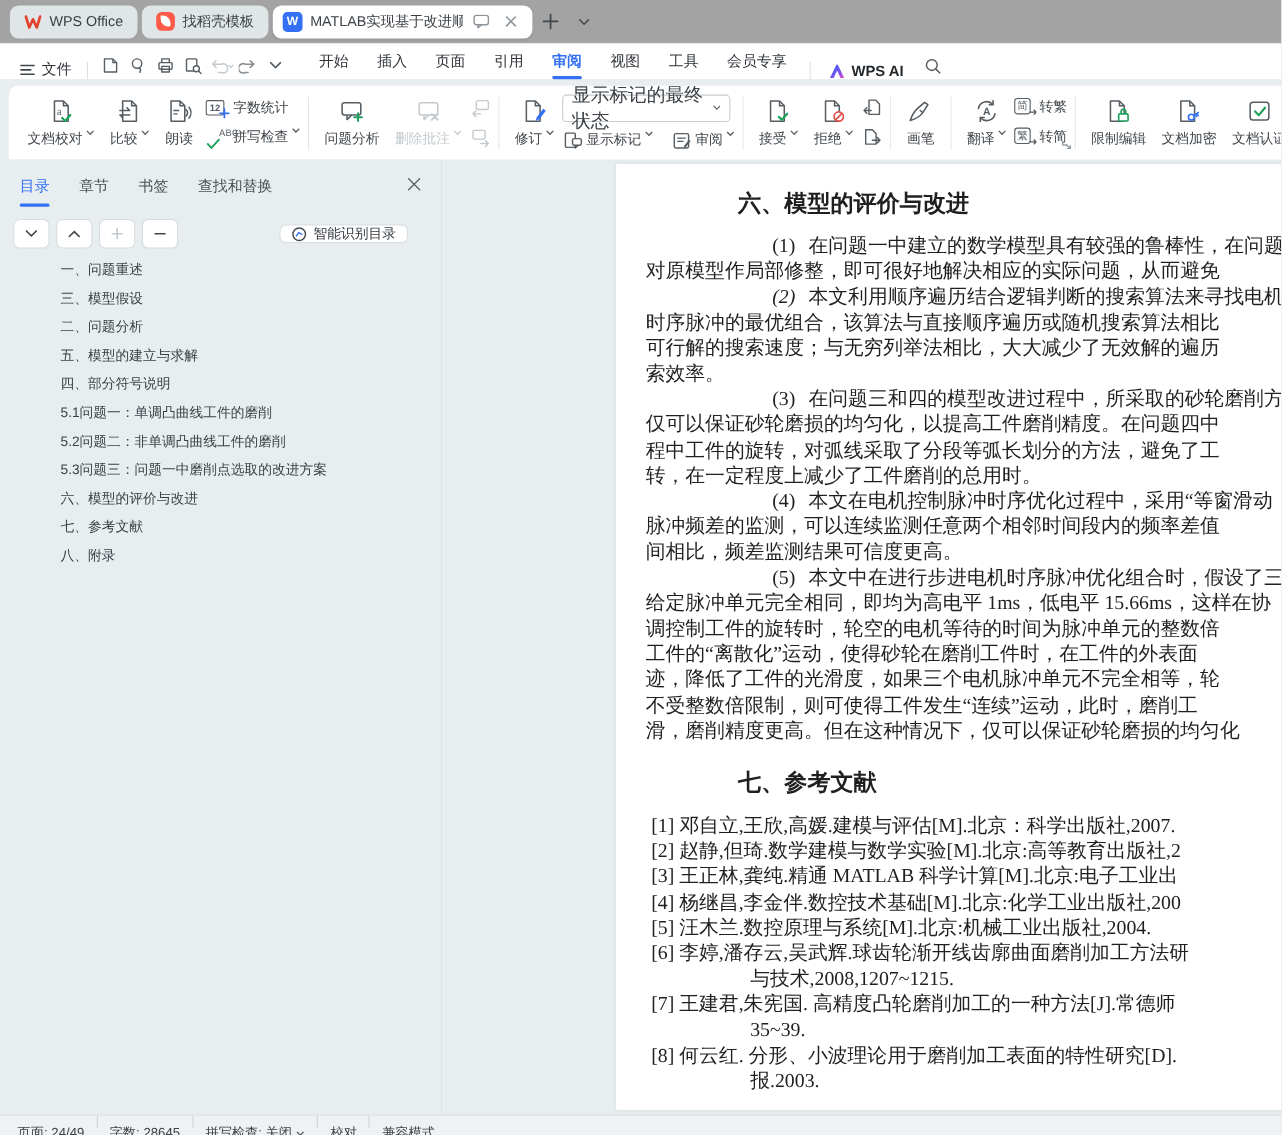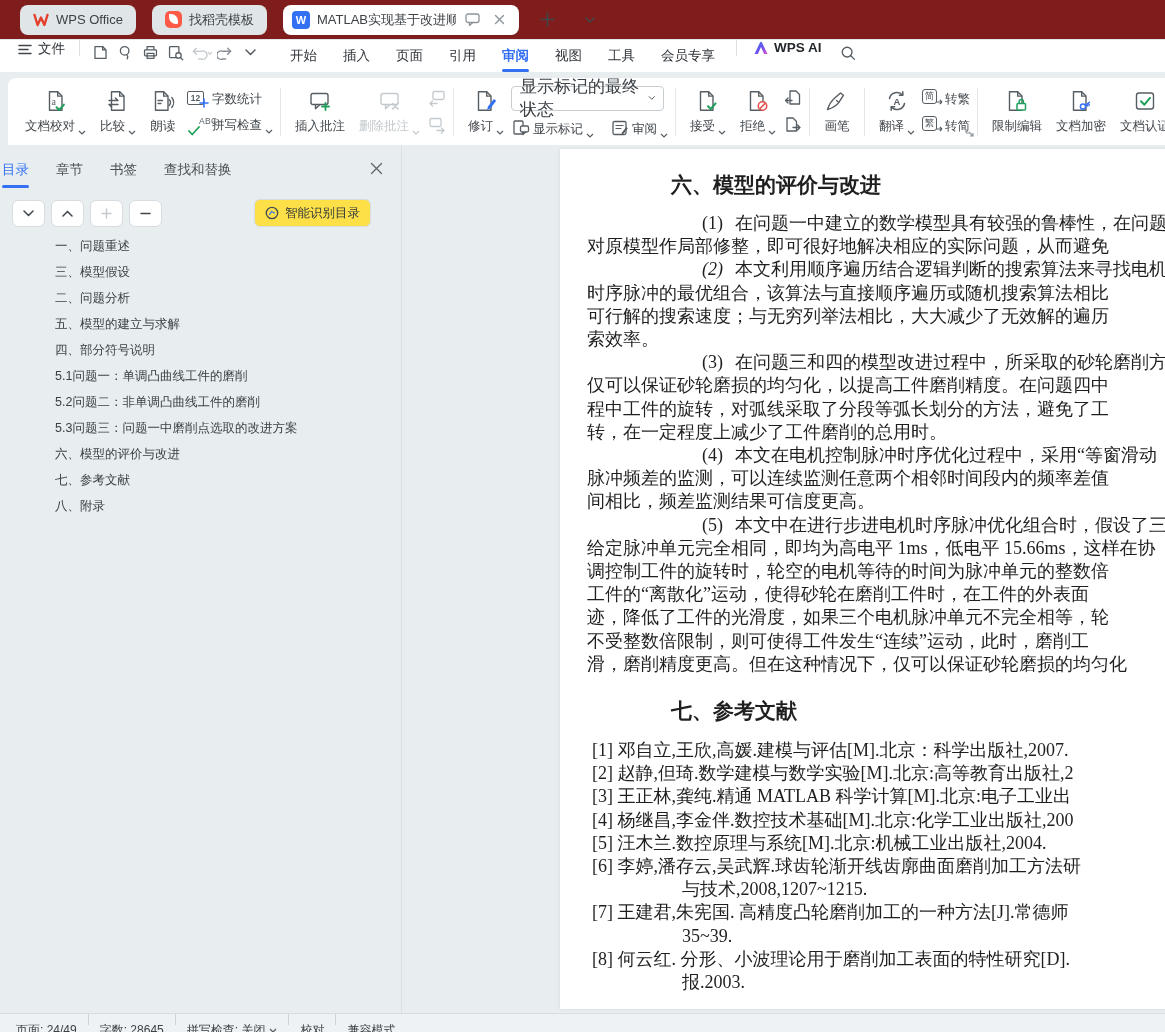--- a/index.html
+++ b/index.html
@@ -1,76 +1,76 @@
 <!DOCTYPE html>
 <html><head>
 <meta charset="utf-8">
 <style>
   *{margin:0;padding:0;box-sizing:border-box}
   html,body{background:#e8eef0}
   body{font-family:"Liberation Sans",sans-serif;-webkit-font-smoothing:antialiased}
   .window{position:relative;width:1165px;height:1032px;overflow:hidden;background:#e8eef0}
 
   
-  .tabbar{height:40px;background:#7f1d1d;display:flex;align-items:center;padding-left:20px;gap:16px;border-bottom:1px solid #e2e6e8}
+  .tabbar{height:40px;background:#a3a3a3;display:flex;align-items:center;padding-left:9px;gap:4px;border-bottom:1px solid #e2e6e8}
   .tab{height:30px;border-radius:8px;display:flex;align-items:center;gap:7px;padding:0 13px;font-size:13px;color:#3c4146;background:#e0e5e7;cursor:default;white-space:nowrap}
   .tab.active{background:#fff;box-shadow:0 1px 2px rgba(0,0,0,.06);width:236px;padding:0 9px}
   .tab-title{flex:1;overflow:hidden;max-width:158px}
   .wlogo svg,.ic16{display:block}
   .doc-w{width:18px;height:18px;border-radius:4px;background:#3370f4;color:#fff;font-weight:bold;font-size:11px;display:flex;align-items:center;justify-content:center;flex:none}
   .docer{width:17px;height:17px;border-radius:5px;background:#ff5a47;position:relative;flex:none}
   .docer::after{content:"";position:absolute;left:4px;top:3px;width:9px;height:10px;border-radius:0 7px 1px 7px;background:#fff}
   .tbtn{width:26px;height:26px;display:flex;align-items:center;justify-content:center;color:#41464b;border-radius:6px}
   .gray-ic{color:#8d949a}
 
   
-  .menubar{height:32px;background:#fff;display:flex;align-items:flex-start;padding:0 12px;font-size:13.5px;color:#2f3338}
+  .menubar{height:32px;background:#fff;display:flex;align-items:flex-end;padding:0 12px;font-size:13.5px;color:#2f3338}
   .mb-file{display:flex;align-items:center;gap:6px;padding:0 6px}
   .vdiv{width:1px;height:16px;background:#dde1e4;margin:0 8px}
   .qicon{width:25px;height:25px;display:flex;align-items:center;justify-content:center;color:#565d63;border-radius:4px}
   .qicon.dis{color:#c3c9cd}
   .mitem{padding:0 13px;height:32px;display:flex;align-items:center;position:relative;cursor:default}
   .mitem.active{color:#3370f4;font-weight:bold}
   .mitem.active::after{content:"";position:absolute;left:13px;right:13px;bottom:0;height:3px;border-radius:2px;background:#3370f4}
   .ai{display:flex;align-items:center;gap:5px;padding:0 8px;font-weight:bold;color:#24282c}
 
   
   .ribbonwrap{height:73px;background:#e8eef0;padding:6px 0 0 8px}
   .ribbon{height:67px;background:#fff;border-radius:8px 0 0 0;display:flex;align-items:center;padding:0 10px;overflow:hidden}
   .rdiv{width:1px;height:48px;background:#e4e8ea;margin:0 7px;flex:none}
   .rbtn{display:flex;flex-direction:column;align-items:center;gap:4px;padding:0 7px;font-size:12.5px;color:#41464b;white-space:nowrap;flex:none}
-  .rbtn .lab,.rsmall{display:flex;align-items:flex-end;gap:3px}
+  .rbtn .lab,.rsmall{display:flex;align-items:flex-start;gap:3px}
   .rcol{display:flex;flex-direction:column;gap:8px;justify-content:center;flex:none;position:relative}
   .rsmall{font-size:12.5px;color:#41464b;white-space:nowrap}
   .dis,.dis *{color:#c3c9cd!important}
   .icon24{width:26px;height:26px;display:flex;align-items:center;justify-content:center;color:#565d63}
   .icon18{width:19px;height:19px;display:flex;align-items:center;justify-content:center;color:#565d63}
   .chev svg{display:block}
   .rsel{width:153px;height:25px;border:1px solid #c7cdd1;border-radius:4px;display:flex;align-items:center;justify-content:space-between;padding:0 8px;font-size:17px;color:#3c4146;background:#fff}
   .zh-ic{position:relative;width:20px;height:19px;flex:none}
   .zh-box{position:absolute;left:0;top:0;width:15px;height:15px;border:1.3px solid #565d63;border-radius:3px;font-size:9.5px;color:#565d63;display:flex;align-items:center;justify-content:center}
   .zh-ar{position:absolute;right:-2px;bottom:-1px;color:#565d63}
   .wc-box{width:17px;height:14px;border:1.3px solid #565d63;border-radius:2px;font-size:8.5px;font-weight:bold;color:#565d63;display:flex;align-items:center;justify-content:center}
   .wc-ic,.abc-ic{position:relative;width:22px;height:18px;flex:none}
   .wc-ic .wc-box{position:absolute;left:0;top:1px}
   .abc-t{position:absolute;left:12px;top:0;font-size:8.5px;font-weight:normal;color:#565d63;letter-spacing:.3px}
   .launcher{position:absolute;right:-4px;bottom:-6px;color:#8d949a}
 
   
   .main{display:flex;height:868px}
   .sidebar{width:402px;background:#e8eef0;border-right:1px solid #dbe1e3;position:relative;flex:none}
-  .stabs{display:flex;align-items:center;padding:16px 2px 0;gap:27px;font-size:13.5px;color:#494f54}
+  .stabs{display:flex;align-items:center;padding:16px 18px 0;gap:27px;font-size:13.5px;color:#494f54}
   .stab{position:relative;cursor:default;white-space:nowrap}
   .stab.active{color:#3370f4}
   .stab.active::after{content:"";position:absolute;left:0;right:0;bottom:-9px;height:3px;border-radius:2px;background:#3370f4}
   .sclose{position:absolute;right:18px;top:16px;color:#5d646a}
   .stools{display:flex;align-items:center;margin:20px 12px 0;gap:6px}
   .sbtn{width:33px;height:27px;background:#fff;border:1px solid #d6dcdf;border-radius:6px;display:flex;align-items:center;justify-content:center;color:#41464b}
   .sbtn.dis{color:#c3c9cd}
-  .smart{margin-left:auto;height:28px;background:#fde047;border:1px solid #d6dcdf;border-radius:6px;display:flex;align-items:center;gap:6px;padding:0 10px;font-size:12.5px;color:#33383d;margin-right:18px}
+  .smart{margin-left:auto;height:17px;background:#ffffff;border:1px solid #d6dcdf;border-radius:6px;display:flex;align-items:center;gap:6px;padding:0 10px;font-size:12.5px;color:#33383d;margin-right:18px}
   .toc{margin-top:6px}
   .toc-item{height:26px;line-height:26px;padding-left:55px;font-size:12.5px;color:#3b4045;white-space:nowrap;overflow:hidden;cursor:default}
 
   .workspace{flex:1;position:relative;overflow:hidden}
   .page{position:absolute;left:158px;top:4px;width:645px;height:860px;background:#fff;box-shadow:0 0 4px rgba(0,0,0,.08);overflow:hidden;font-family:"Liberation Serif",serif;color:#1f1f1f}
   .h1{margin:22px 0 0 111px;font-size:21px;font-weight:bold;white-space:nowrap}
   .h2{margin:21px 0 14px 111px;font-size:21px;font-weight:bold;white-space:nowrap}
   .dlines{margin-top:13px}
   .dline{padding-left:27px;font-size:18px;line-height:23.2px;white-space:nowrap}
   .num{margin-left:115px;margin-right:12px}
@@ -291,21 +291,21 @@
 
     <div class="rbtn">
       <span class="icon24">
         <svg width="24" height="24" viewBox="0 0 24 24">
               <rect x="3" y="4.5" width="17" height="11" rx="2" fill="none" stroke="currentColor" stroke-width="1.4"></rect>
               <path d="M7.5 15.5v4.2l4.4-4.2" fill="none" stroke="currentColor" stroke-width="1.4" stroke-linejoin="round"></path>
               <path d="M17.5 14v7M14 17.5h7" stroke="#1fa15c" stroke-width="1.8" stroke-linecap="round"></path>
             </svg>
       </span>
       <span class="lab">
-            <span>插入批注</span>
+            <span>问题分析</span>
           </span>
     </div>
     <div class="rbtn dis">
       <span class="icon24">
         <svg width="24" height="24" viewBox="0 0 24 24">
               <rect x="3" y="4.5" width="17" height="11" rx="2" fill="none" stroke="currentColor" stroke-width="1.4"></rect>
               <path d="M7.5 15.5v4.2l4.4-4.2" fill="none" stroke="currentColor" stroke-width="1.4" stroke-linejoin="round"></path>
               <path d="M14.5 14.5l5.5 5.5M20 14.5L14.5 20" stroke="currentColor" stroke-width="1.6" stroke-linecap="round"></path>
             </svg>
       </span>

